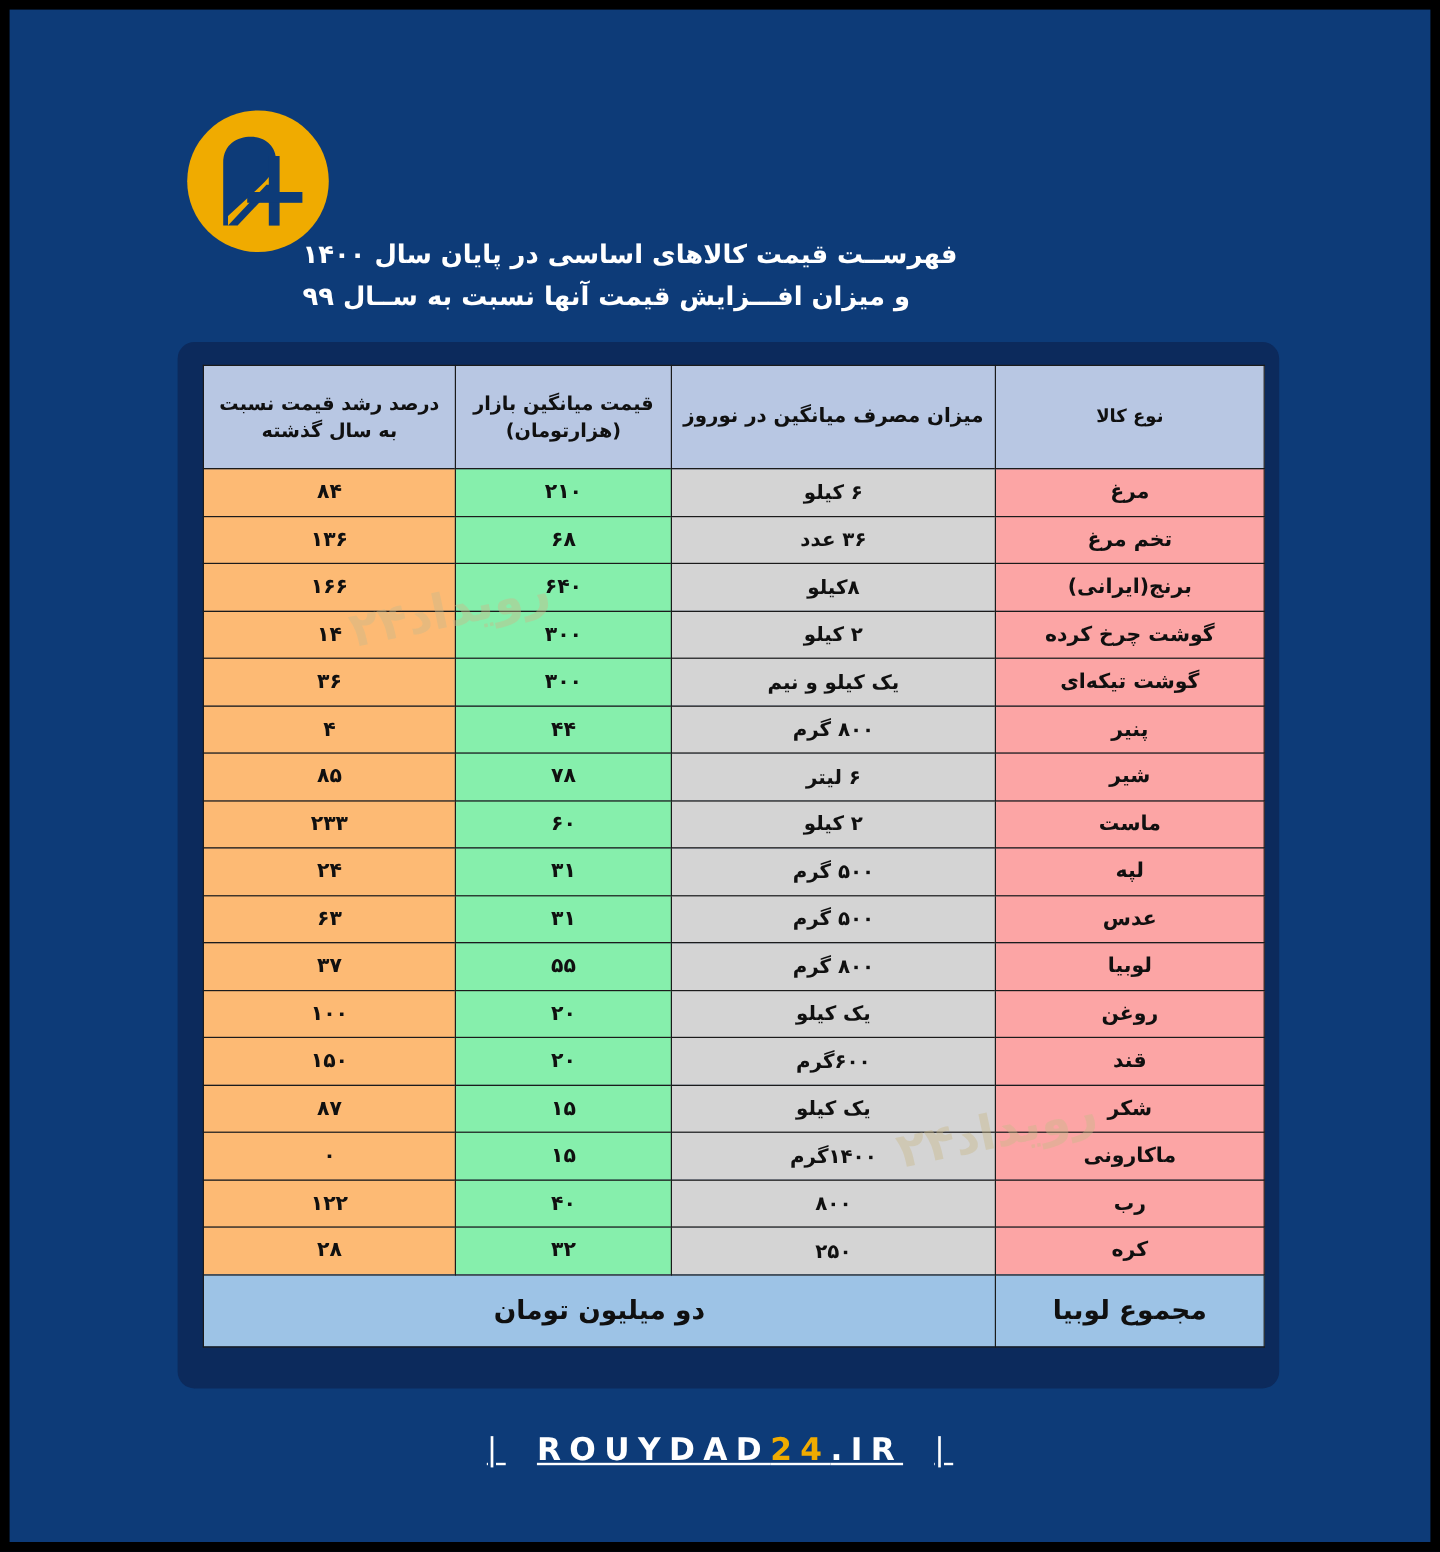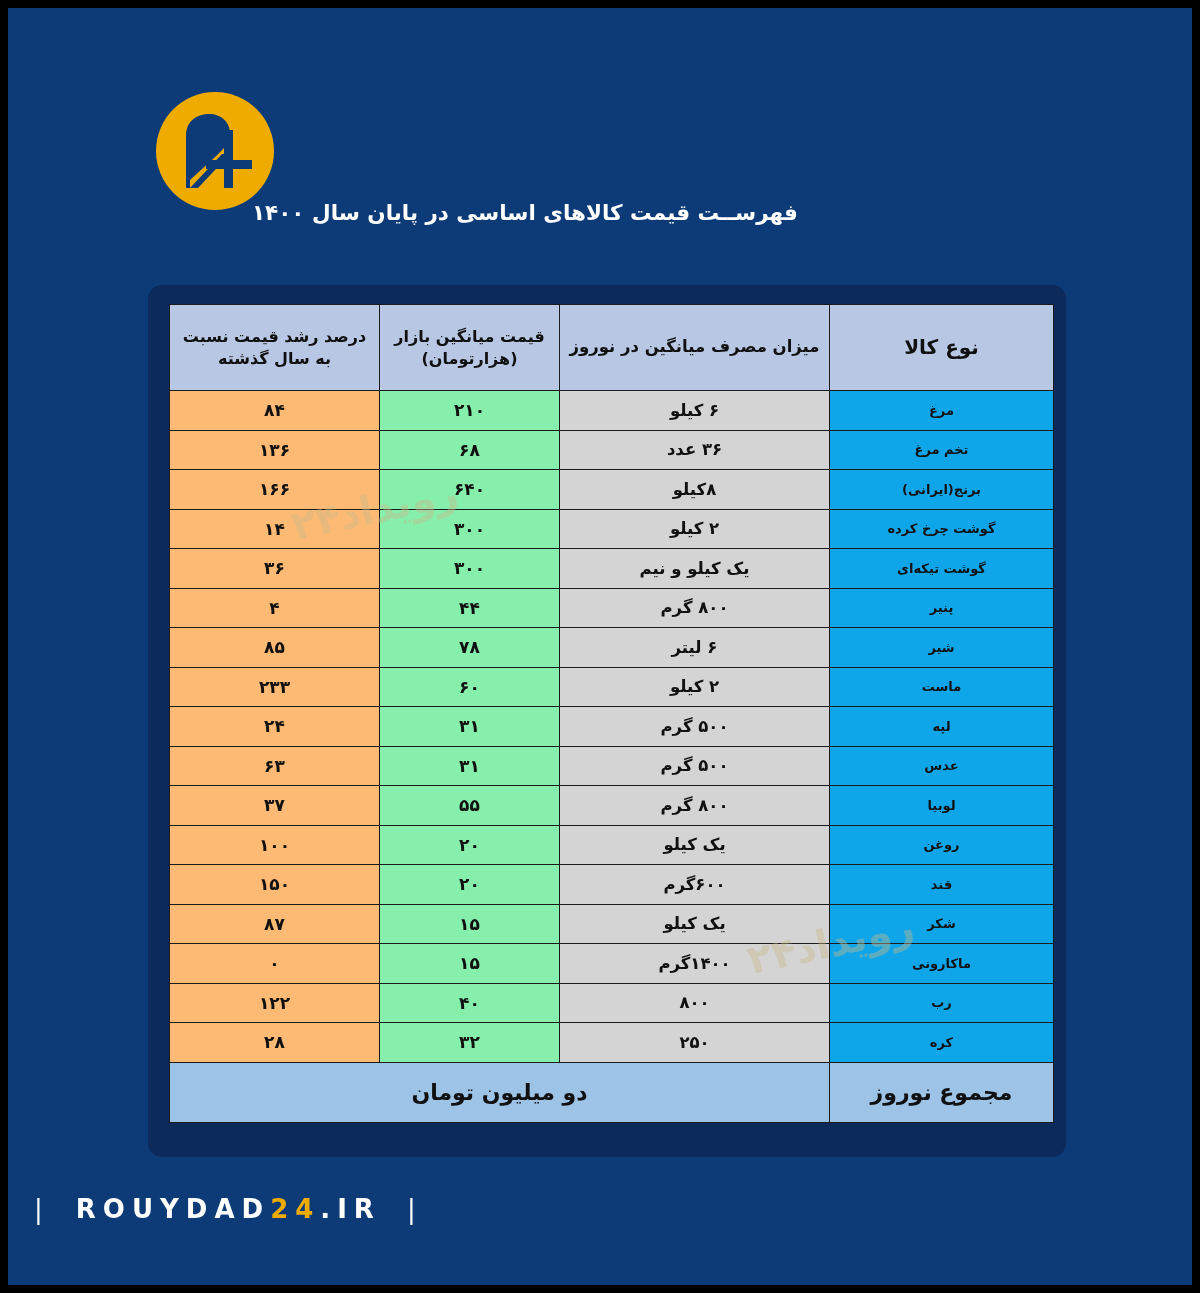--- a/index.html
+++ b/index.html
@@ -99,31 +99,31 @@
   
   col.c-product { width: 224px; }
   col.c-usage   { width: 270px; }
   col.c-price   { width: 180px; }
   col.c-growth  { width: 210px; }
 
   
   thead th {
     height: 86px;
     background: #b8c7e3;
-    font-size: 20px;
+    font-size: 15px;
     line-height: 1.35;
     font-weight: bold;
   }
   thead th.th-usage { font-size: 16.5px; }
   thead th.th-price,
   thead th.th-growth { font-size: 16px; text-align: center; }
 
   
   tbody td { height: 39.5px; font-size: 18px; }
-  tbody td.cell-product { background: #0ea5e9; font-size: 13px; }
+  tbody td.cell-product { background: #fca5a5; font-size: 17px; }
   tbody td.cell-usage   { background: #d4d4d4; font-size: 16.5px; }
   tbody td.cell-price   { background: #86efac; font-size: 17px; }
   tbody td.cell-growth  { background: #fdba74; font-size: 17px; }
 
   
   tfoot td {
     height: 60px;
     background: #9dc3e6;
     font-size: 22px;
     font-weight: bold;
@@ -144,25 +144,27 @@
   }
   .wm-1 { left: 282px; top: 478px; }
   .wm-2 { left: 738px; top: 912px; }
 
   
   .brand {
     position: absolute;
     left: 0;
     right: 0;
     top: 1186px;
+    text-align: center;
     direction: ltr;
     color: #ffffff;
     font-size: 26px;
     font-weight: bold;
     letter-spacing: 7px;
+    text-decoration: underline;
   }
   .brand .bar { color: #ffffff; padding: 0 26px; font-weight: normal; }
   .brand .gold { color: #f0ab00; }
 </style>
 </head>
 <body>
 
 <div id="poster">
   <div class="canvas">
 
@@ -173,20 +175,21 @@
                    M38 44 C38 34, 45 30, 53 30 C60 30, 66 35, 66 42 C66 49, 60 55, 50 64 L38 75 Z"></path>
           <path d="M34 96 L66 62 L74 62 L42 96 Z"></path>
           <rect x="68" y="38" width="9" height="58"></rect>
           <rect x="50" y="68" width="46" height="9"></rect>
         </g>
       </svg>
     </div>
 
     <div class="title-block">
       <div class="title-line">فهرســت قیمت کالاهای اساسی در پایان سال ۱۴۰۰</div>
+      <div class="title-line">و میزان افـــزایش قیمت آنها نسبت به ســال ۹۹</div>
     </div>
 
     <div class="panel"></div>
 
     <div class="table-wrap">
       <table class="price-table">
         <colgroup>
           <col class="c-product">
           <col class="c-usage">
           <col class="c-price">
@@ -305,21 +308,21 @@
             </tr>
             <tr>
               <td class="cell-product">کره</td>
               <td class="cell-usage">۲۵۰</td>
               <td class="cell-price">۳۲</td>
               <td class="cell-growth">۲۸</td>
             </tr>
           </tbody>
         <tfoot>
           <tr>
-            <td colspan="1">مجموع نوروز</td>
+            <td colspan="1">مجموع لوبیا</td>
             <td colspan="3">دو میلیون تومان</td>
           </tr>
         </tfoot>
       </table>
     </div>
 
     <div class="wm wm-1">رویداد۲۴</div>
     <div class="wm wm-2">رویداد۲۴</div>
 
     <div class="brand">

